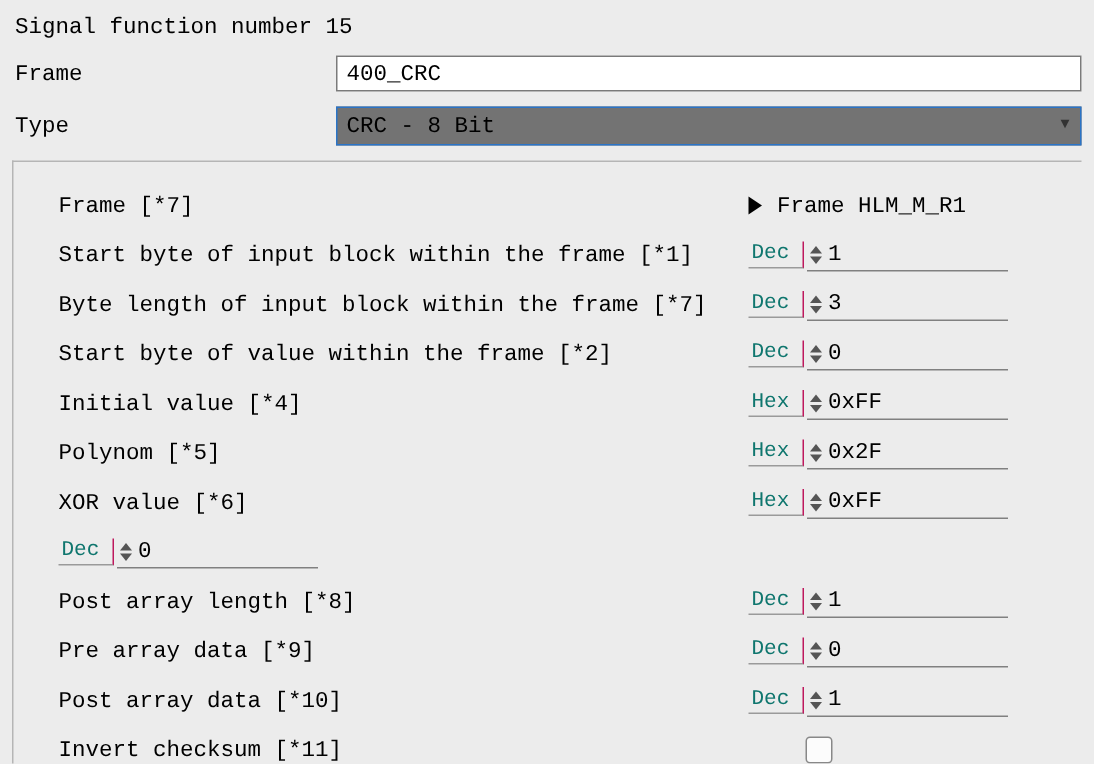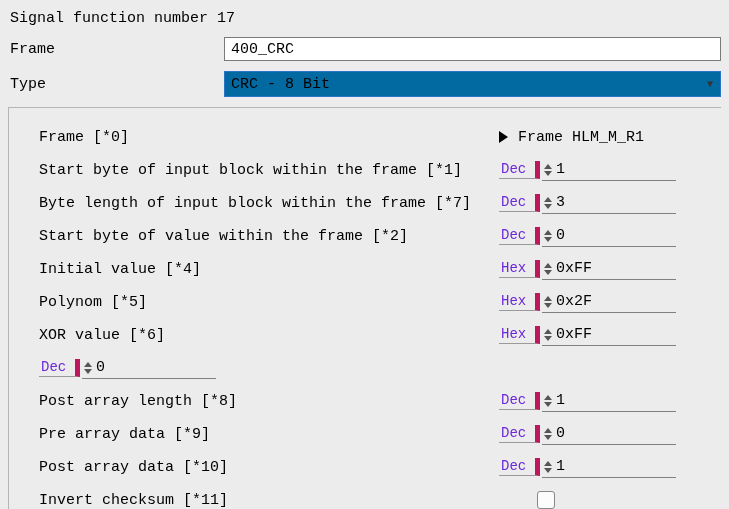--- a/index.html
+++ b/index.html
@@ -43,21 +43,21 @@
     background: #fff;
   }
   .select {
     width: 100%;
     box-sizing: border-box;
     height: 26px;
     font-family: inherit;
     font-size: 15px;
     padding: 2px 6px;
     border: 1px solid #2a74c7;
-    background: #0369a1;
+    background: #737373;
     appearance: none;
     -webkit-appearance: none;
     position: relative;
   }
   .select-wrap {
     position: relative;
     width: 100%;
   }
   .select-arrow {
     position: absolute;
@@ -91,27 +91,27 @@
     white-space: pre;
   }
   .prow .pctl {
     display: flex;
     align-items: center;
   }
 
   .mode-badge {
     font-family: inherit;
     font-size: 14px;
-    border-right: 5px solid #be185d;
+    border-right: 1px solid #be185d;
     border-bottom: 1px solid #9a9a9a;
     padding: 0 4px 1px 2px;
     margin-right: 2px;
     min-width: 30px;
     text-align: left;
-    color: #6d28d9;
+    color: #0f766e;
   }
 
   .spinner {
     display: flex;
     align-items: center;
     border-bottom: 1px solid #808080;
     height: 20px;
   }
   .spin-btns {
     display: flex;
@@ -161,21 +161,21 @@
     background: #fcfcfc;
     margin-left: 38px;
     cursor: pointer;
   }
 </style>
 </head>
 <body>
 
 <div class="wrap">
 
-  <div class="title-line">Signal function number 17</div>
+  <div class="title-line">Signal function number 15</div>
 
   <div class="top-row">
     <div class="lbl">Frame</div>
     <div class="ctl">
       <input class="text-input" type="text" value="400_CRC" style="">
     </div>
   </div>
 
   <div class="top-row">
     <div class="lbl">Type</div>
@@ -183,21 +183,21 @@
       <div class="select-wrap">
         <input class="select" type="text" readonly="" value="CRC - 8 Bit" style="">
         <span class="select-arrow">▼</span>
       </div>
     </div>
   </div>
 
   <div class="panel">
 
     <div class="prow">
-      <div class="plabel">Frame [*0]</div>
+      <div class="plabel">Frame [*7]</div>
       <div class="pctl">
         <div class="frame-link">
           <div class="tri-right"></div>
           <span>Frame HLM_M_R1</span>
         </div>
       </div>
     </div>
 
     <div class="prow">
       <div class="plabel">Start byte of input block within the frame [*1]</div>

